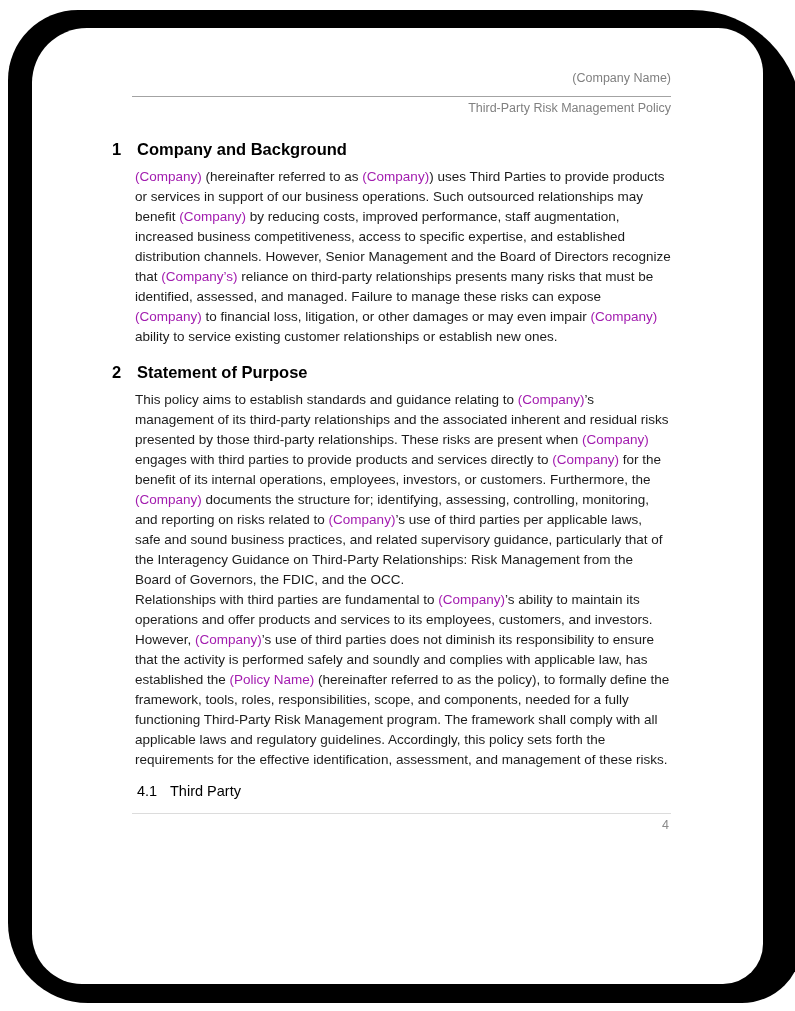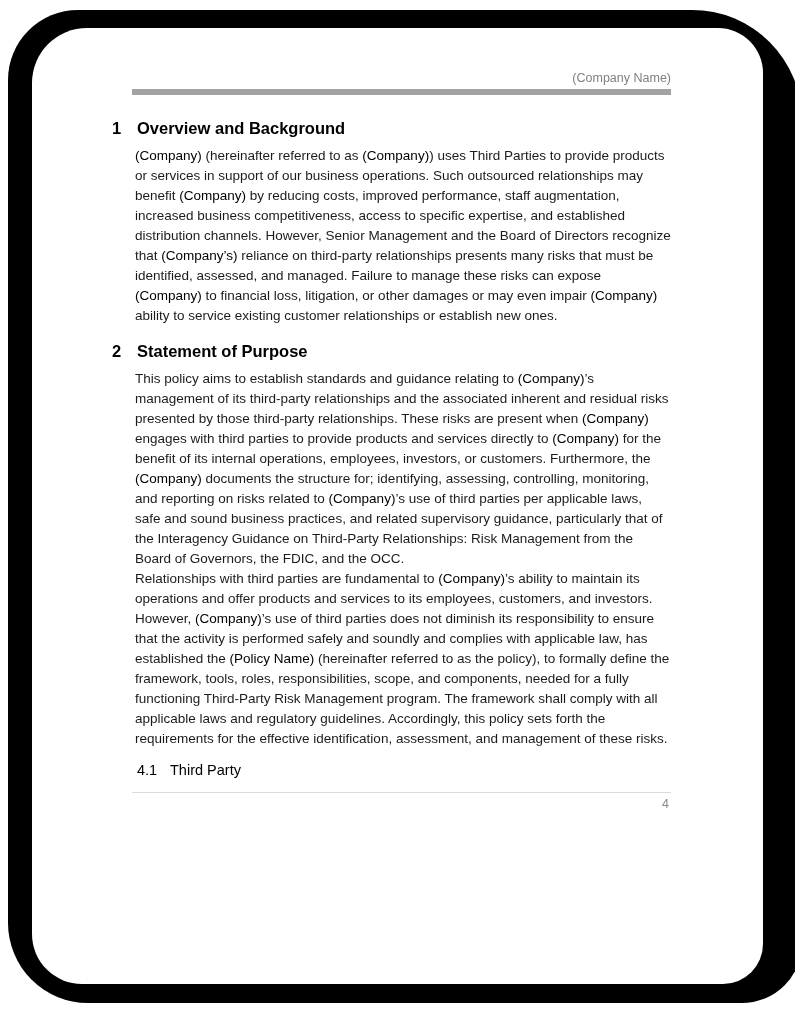--- a/index.html
+++ b/index.html
@@ -20,61 +20,62 @@
     width: 731px; height: 956px; box-sizing: border-box;
     background: #ffffff;
     border-radius: 55px 45px 40px 50px;
     padding: 42px 92px 0 80px;
     overflow: hidden;
   }
   .hd { margin-left: 20px; }
   .hd-company {
     text-align: right; color: #808080;
     font-size: 12.5px; line-height: 16px;
-    padding-bottom: 3px; border-bottom: 6px solid #a3a3a3;
+    padding-bottom: 10px; border-bottom: 1px solid #a3a3a3;
   }
   .hd-title {
     text-align: right; color: #808080;
     font-size: 12.5px; line-height: 16px; margin-top: 3px;
   }
   .sec-h {
     font-weight: 700; font-size: 16.5px; line-height: 22px;
     color: #000000; margin: 14px 0 7px 0;
   }
   .sec-h.first { margin-top: 22px; }
   .sec-h .num { display: inline-block; width: 25px; }
   .sub-h {
     font-weight: 400; font-size: 14.5px; line-height: 19px;
     color: #000000; margin: 12px 0 9px 25px;
   }
   .sub-h .num { display: inline-block; width: 33px; }
   p.body {
     font-size: 13.5px; line-height: 20px;
     color: #1b1b1b; margin: 0 0 0 23px;
   }
-  .red { color: #000000; }
+  .red { color: #a21caf; }
   .ft { margin: 12px 0 0 20px; border-top: 1px solid #dcdcdc; }
   .ft-num {
     text-align: right; color: #8a8a8a;
     font-size: 12.5px; padding: 4px 2px 0 0;
   }
 </style>
 </head>
 <body>
 
 <div class="frame"></div>
 
 <div class="page">
 
   <div class="hd">
     <div class="hd-company">(Company Name)</div>
+    <div class="hd-title">Third-Party Risk Management Policy</div>
   </div>
 
   <div>
-    <div class="sec-h first"><span class="num">1</span><span>Overview and Background</span></div>
+    <div class="sec-h first"><span class="num">1</span><span>Company and Background</span></div>
     <p class="body"><span class="red">(Company)</span><span> (hereinafter referred to as </span><span class="red">(Company)</span><span>) uses Third Parties to provide products or services in support of our business operations. Such outsourced relationships may benefit </span><span class="red">(Company)</span><span> by reducing costs, improved performance, staff augmentation, increased business competitiveness, access to specific expertise, and established distribution channels. However, Senior Management and the Board of Directors recognize that </span><span class="red">(Company’s)</span><span> reliance on third-party relationships presents many risks that must be identified, assessed, and managed. Failure to manage these risks can expose </span><span class="red">(Company)</span><span> to financial loss, litigation, or other damages or may even impair </span><span class="red">(Company)</span><span> ability to service existing customer relationships or establish new ones.</span></p>
   </div>
 
   <div>
     <div class="sec-h"><span class="num">2</span><span>Statement of Purpose</span></div>
     <p class="body"><span>This policy aims to establish standards and guidance relating to </span><span class="red">(Company)</span><span>’s management of its third-party relationships and the associated inherent and residual risks presented by those third-party relationships. These risks are present when </span><span class="red">(Company)</span><span> engages with third parties to provide products and services directly to </span><span class="red">(Company)</span><span> for the benefit of its internal operations, employees, investors, or customers. Furthermore, the </span><span class="red">(Company)</span><span> documents the structure for; identifying, assessing, controlling, monitoring, and reporting on risks related to </span><span class="red">(Company)</span><span>’s use of third parties per applicable laws, safe and sound business practices, and related supervisory guidance, particularly that of the Interagency Guidance on Third-Party Relationships: Risk Management from the Board of Governors, the FDIC, and the OCC.</span></p>
   </div>
 
   <div>
     <p class="body"><span>Relationships with third parties are fundamental to </span><span class="red">(Company)</span><span>’s ability to maintain its operations and offer products and services to its employees, customers, and investors. However, </span><span class="red">(Company)</span><span>’s use of third parties does not diminish its responsibility to ensure that the activity is performed safely and soundly and complies with applicable law, has established the </span><span class="red">(Policy Name)</span><span> (hereinafter referred to as the policy), to formally define the framework, tools, roles, responsibilities, scope, and components, needed for a fully functioning Third-Party Risk Management program. The framework shall comply with all applicable laws and regulatory guidelines. Accordingly, this policy sets forth the requirements for the effective identification, assessment, and management of these risks.</span></p>

